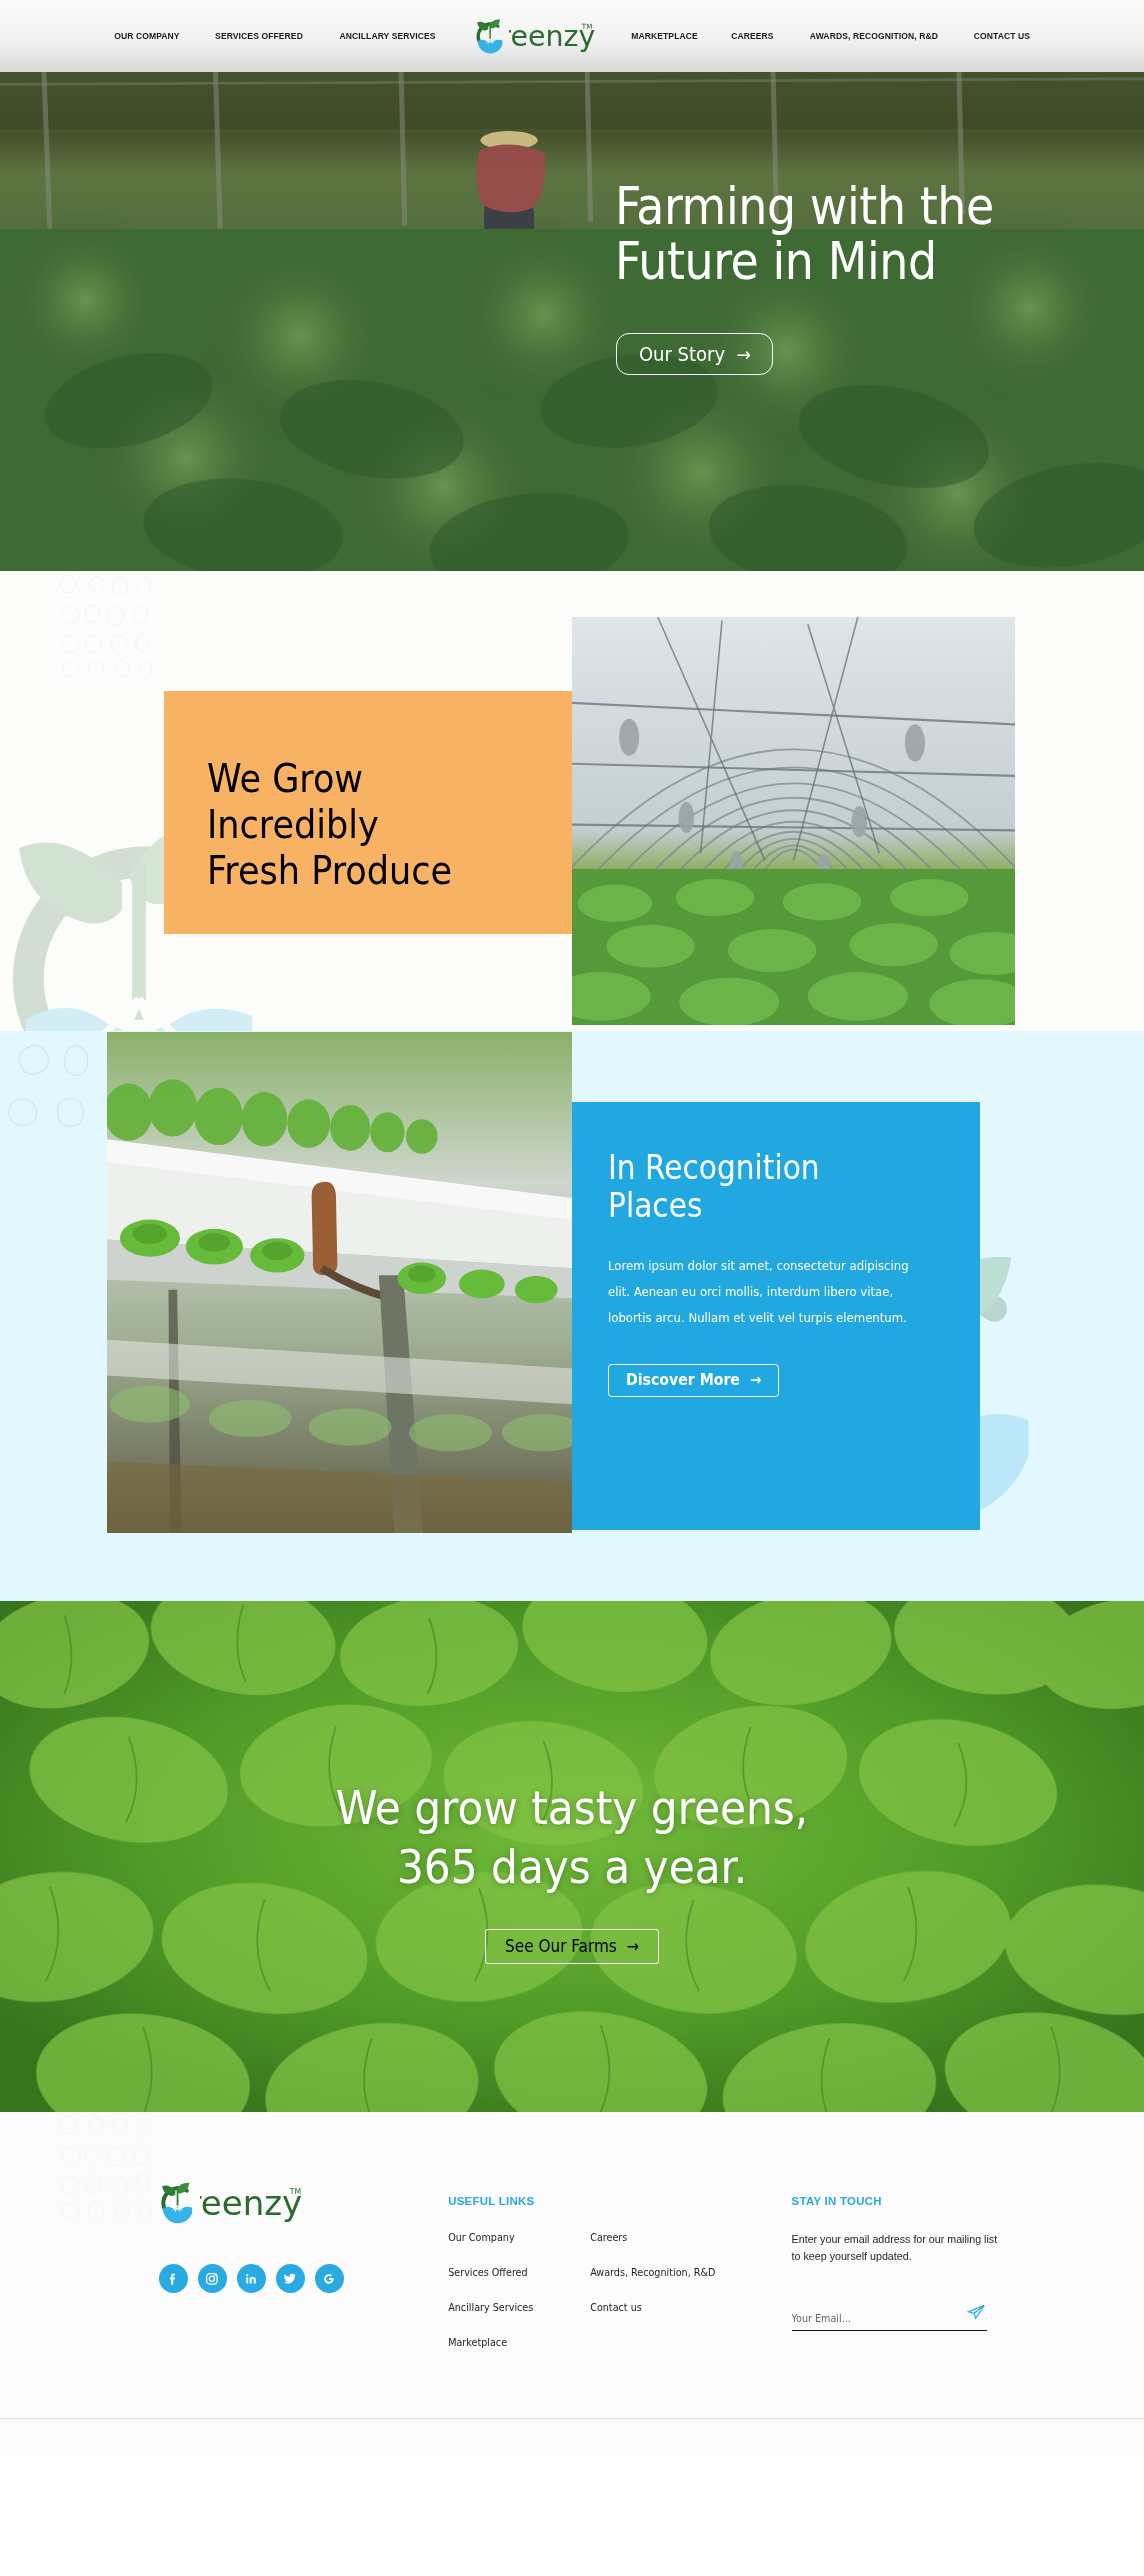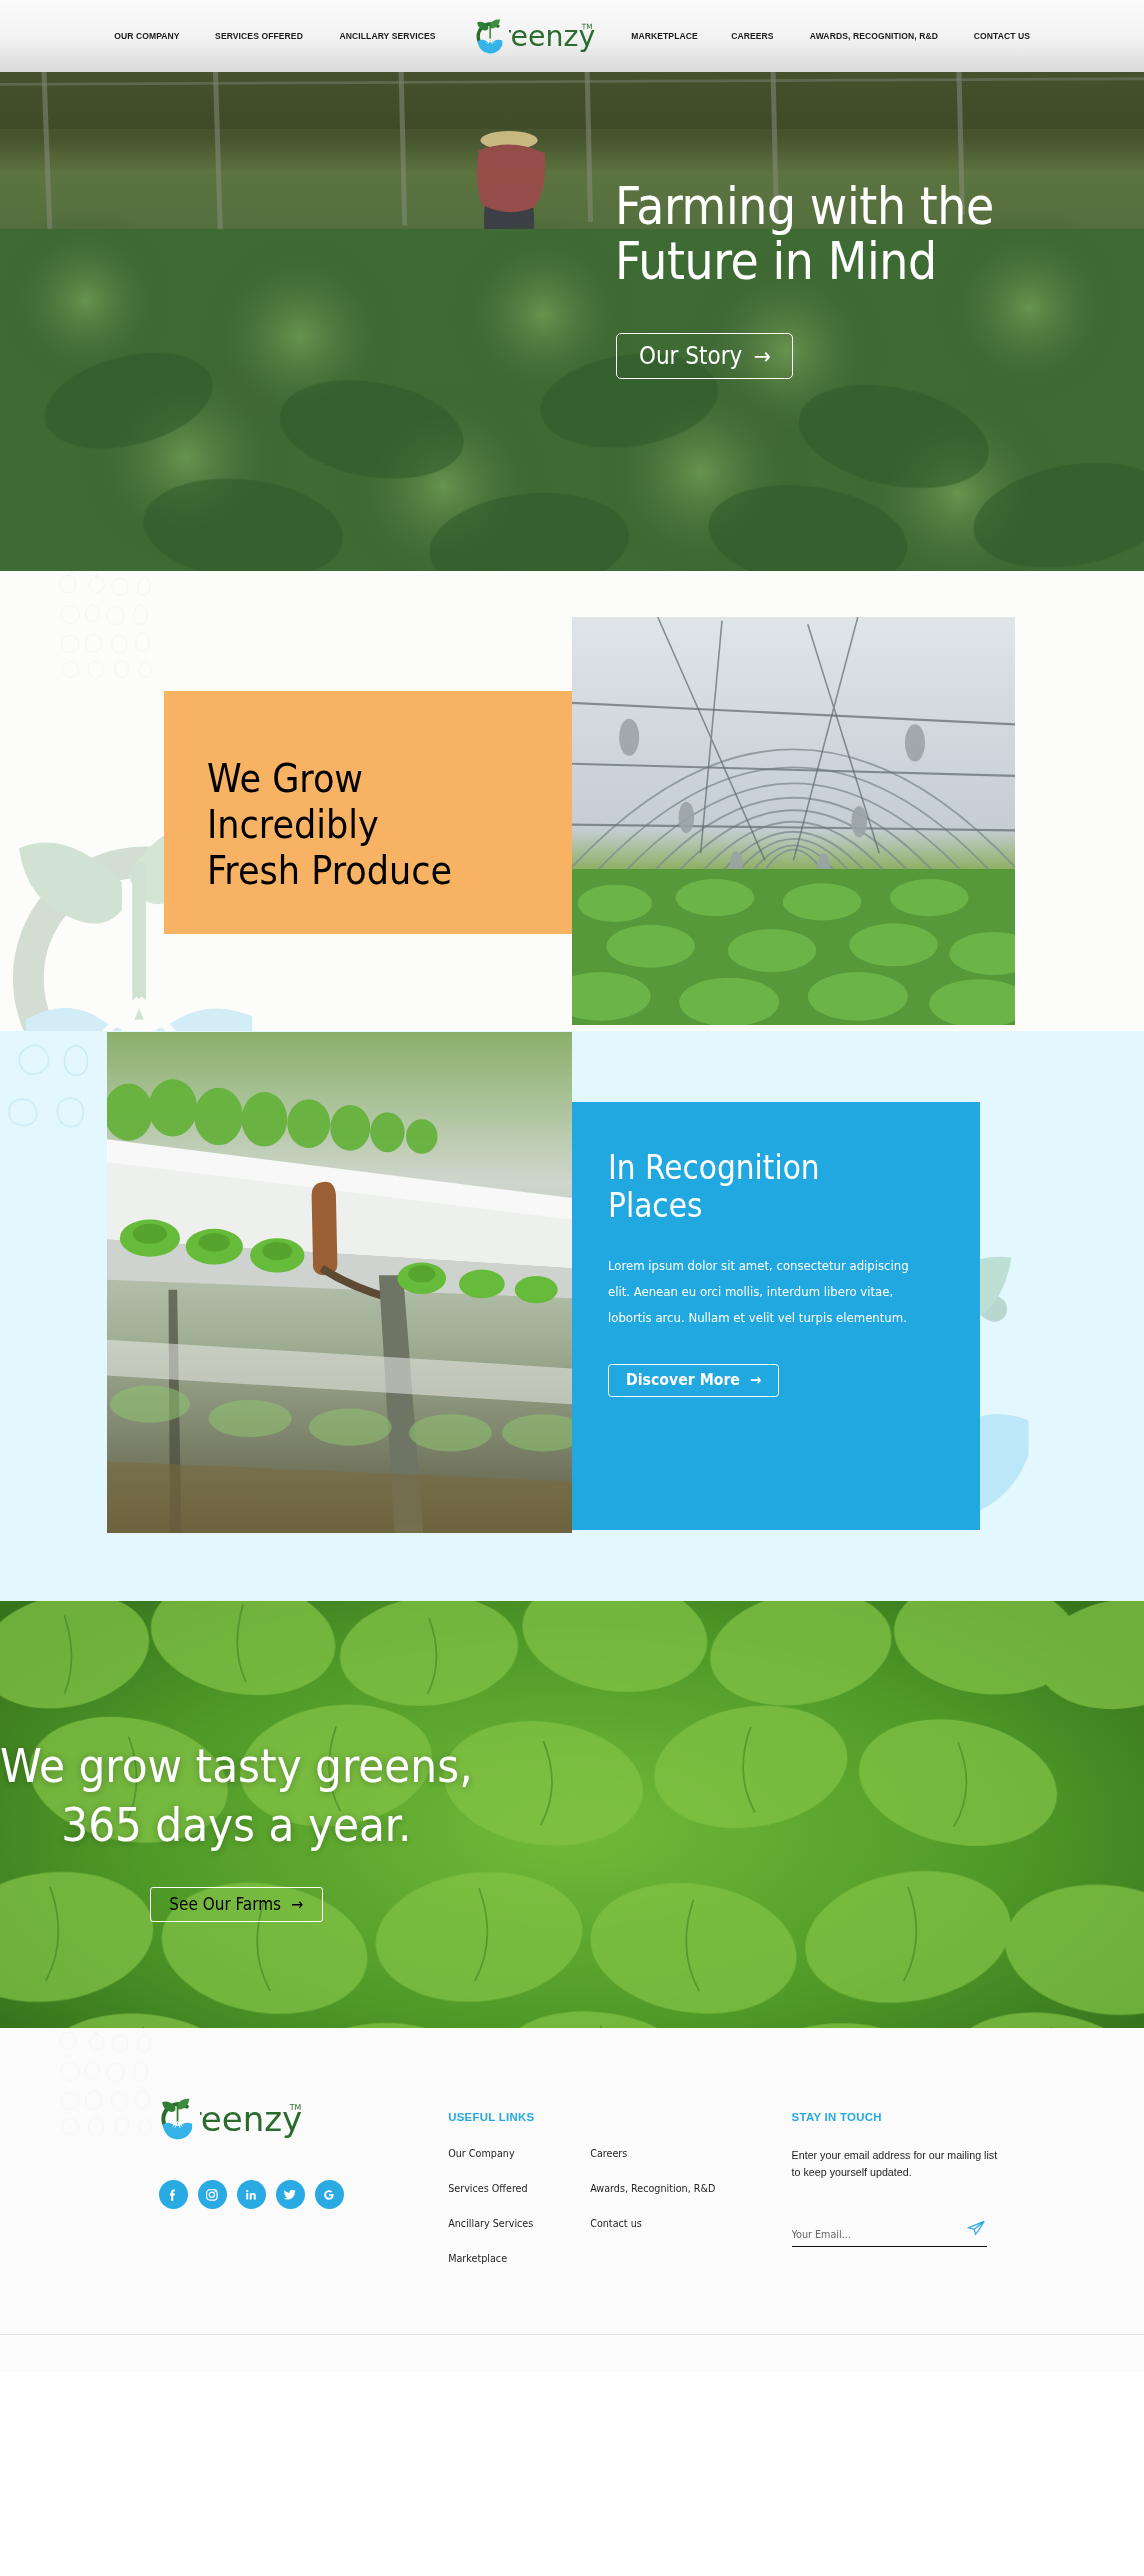--- a/index.html
+++ b/index.html
@@ -46,23 +46,23 @@
     position:absolute; left:615px; top:179px; width:472px;
   }
   .hero h1{
     font-family:"DejaVu Sans Condensed","Liberation Sans Narrow","Liberation Sans",sans-serif;
     font-weight:400; font-size:51px; line-height:1.08; color:#ffffff;
     letter-spacing:-0.4px;
   }
   .btn-outline{
     display:inline-flex; align-items:center; gap:11.4px;
     border:1.4px solid #ffffff; color:#ffffff; background:transparent;
-    padding:10px 21.5px; font-size:24px; cursor:pointer;
-    font-family:"DejaVu Sans Condensed","Liberation Sans Narrow","Liberation Sans",sans-serif;
-    border-radius:5px; line-height:1;
+    padding:10px 21.5px; font-size:20px; cursor:pointer;
+    font-family:"DejaVu Sans Condensed","Liberation Sans Narrow","Liberation Sans",sans-serif;
+    border-radius:13px; line-height:1;
   }
   .hero .btn-wrap{ margin-top:44px; margin-left:1.4px; }
 
   
   .sec-grow{ position:relative; height:460px; background:#fcfcfb; overflow:hidden; }
   .watermark-g{ position:absolute; pointer-events:none; }
   .sec-grow .orange{
     position:absolute; left:164px; top:120px; width:815px; height:243px;
     background:#f7b263;
   }
@@ -100,22 +100,22 @@
     margin-top:33px;
     display:inline-flex; align-items:center; gap:10px;
     border:1.4px solid #fff; color:#fff; background:transparent;
     padding:7.9px 17px; font-size:15.7px; cursor:pointer; border-radius:3.6px; line-height:1;
     font-family:"DejaVu Sans Condensed","Liberation Sans Narrow","Liberation Sans",sans-serif;
     font-weight:bold;
   }
 
   
   .sec-cta{
-    position:relative; height:427px; overflow:hidden;
-    display:flex; flex-direction:column; align-items:flex-start; justify-content:center;
+    position:relative; height:511px; overflow:hidden;
+    display:flex; flex-direction:column; align-items:center; justify-content:center;
     background:#3f8e1f;
   }
   .sec-cta .ctabox{ position:relative; z-index:3; text-align:center; margin-top:29px;}
   .sec-cta h2{
     font-family:"DejaVu Sans Condensed","Liberation Sans Narrow","Liberation Sans",sans-serif;
     font-weight:400; font-size:47px; line-height:1.26; color:#fff;
     text-shadow:0 1.4px 7.2px rgba(0,0,0,.28);
   }
   .btn-cta{
     margin-top:33px;

